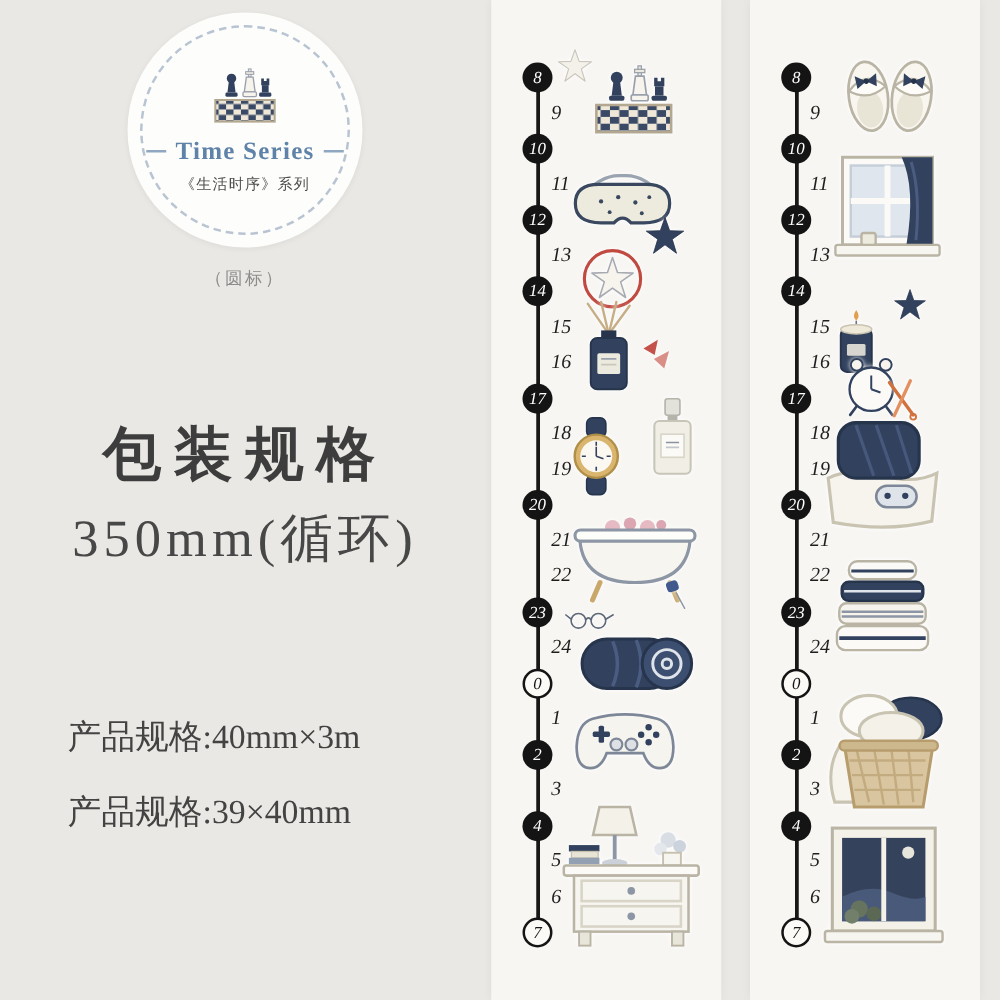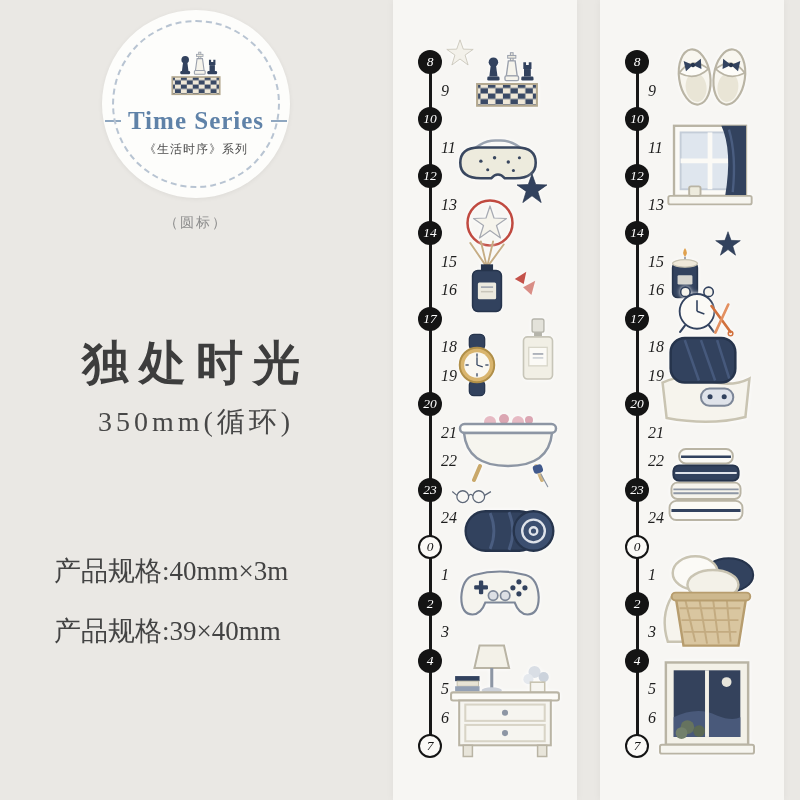--- a/index.html
+++ b/index.html
@@ -9,26 +9,26 @@
   
   .left-panel{position:absolute;left:0;top:0;width:392px;height:100%;
               display:flex;flex-direction:column;align-items:center;}
   .badge{margin-top:10px;width:188px;height:188px;background:#fdfdfb;border-radius:50%;
          position:relative;display:flex;flex-direction:column;align-items:center;justify-content:center;
          box-shadow:0 1px 5px rgba(0,0,0,.06);}
   .badge-ticks{position:absolute;inset:10px;border:2px dashed #b8c4d2;border-radius:50%;}
   .badge-art svg{width:72px;height:54px;display:block;}
   .badge-title-row{display:flex;align-items:center;gap:7px;margin-top:3px;}
   .deco-line{width:16px;height:2px;background:#8fa7c0;}
-  .badge-title{color:#5f82a8;font-size:25px;font-weight:bold;letter-spacing:1px;}
+  .badge-title{color:#5f82a8;font-size:20px;font-weight:bold;letter-spacing:1px;}
   .badge-series{margin-top:6px;font-size:12px;color:#4e4e4e;letter-spacing:1px;font-family:"Liberation Sans",sans-serif;}
   .badge-caption{margin-top:16px;font-size:14px;color:#8c8c8c;letter-spacing:2px;}
   .product-title{margin:100px 0 0;font-size:47px;color:#3d3d3d;letter-spacing:10px;font-weight:600;}
   .spec-line1{margin-top:44px;font-size:31px;color:#474747;letter-spacing:2px;}
-  .spec-line2{margin-top:8px;font-size:28px;color:#474747;letter-spacing:4px;}
+  .spec-line2{margin-top:8px;font-size:42px;color:#474747;letter-spacing:4px;}
   .size-specs{align-self:flex-start;margin:112px 0 0 54px;font-size:27px;color:#434343;}
   .size-line+.size-line{margin-top:24px;}
 
   
   .strips-wrap{position:absolute;top:0;left:393px;height:800px;display:flex;gap:23px;}
   .strip{position:relative;width:184px;height:800px;background:#f7f6f3;
          box-shadow:0 0 8px rgba(0,0,0,.05);}
   .tl-line{position:absolute;left:36px;top:56px;width:2.5px;height:690px;background:#171717;}
   .marker{position:absolute;font-style:italic;box-sizing:border-box;z-index:3;}
   .marker.filled{left:37px;transform:translate(-50%,-50%);width:24px;height:24px;border-radius:50%;
@@ -280,21 +280,21 @@
       </div>
       <div class="badge-title-row">
         <span class="deco-line"></span>
         <span class="badge-title">Time Series</span>
         <span class="deco-line"></span>
       </div>
       <div class="badge-series">《生活时序》系列</div>
     </div>
     <div class="badge-caption">（圆标）</div>
 
-    <h1 class="product-title">独处时光</h1>
+    <h1 class="product-title">包装规格</h1>
     <div class="spec-line2">350mm(循环)</div>
 
     <div class="size-specs">
       <div class="size-line">产品规格:40mm×3m</div>
       <div class="size-line">产品规格:39×40mm</div>
     </div>
   </aside>
 
   <div class="strips-wrap">
     <section class="strip">

